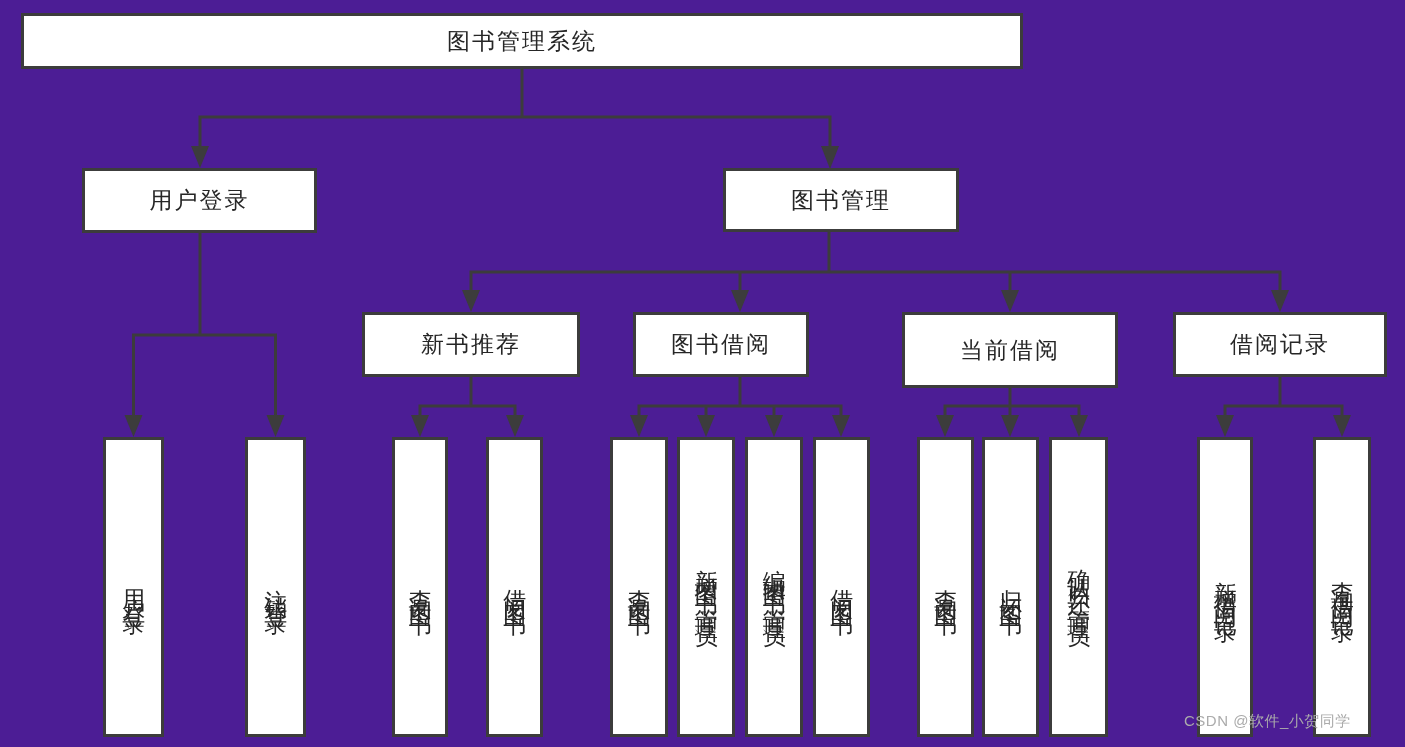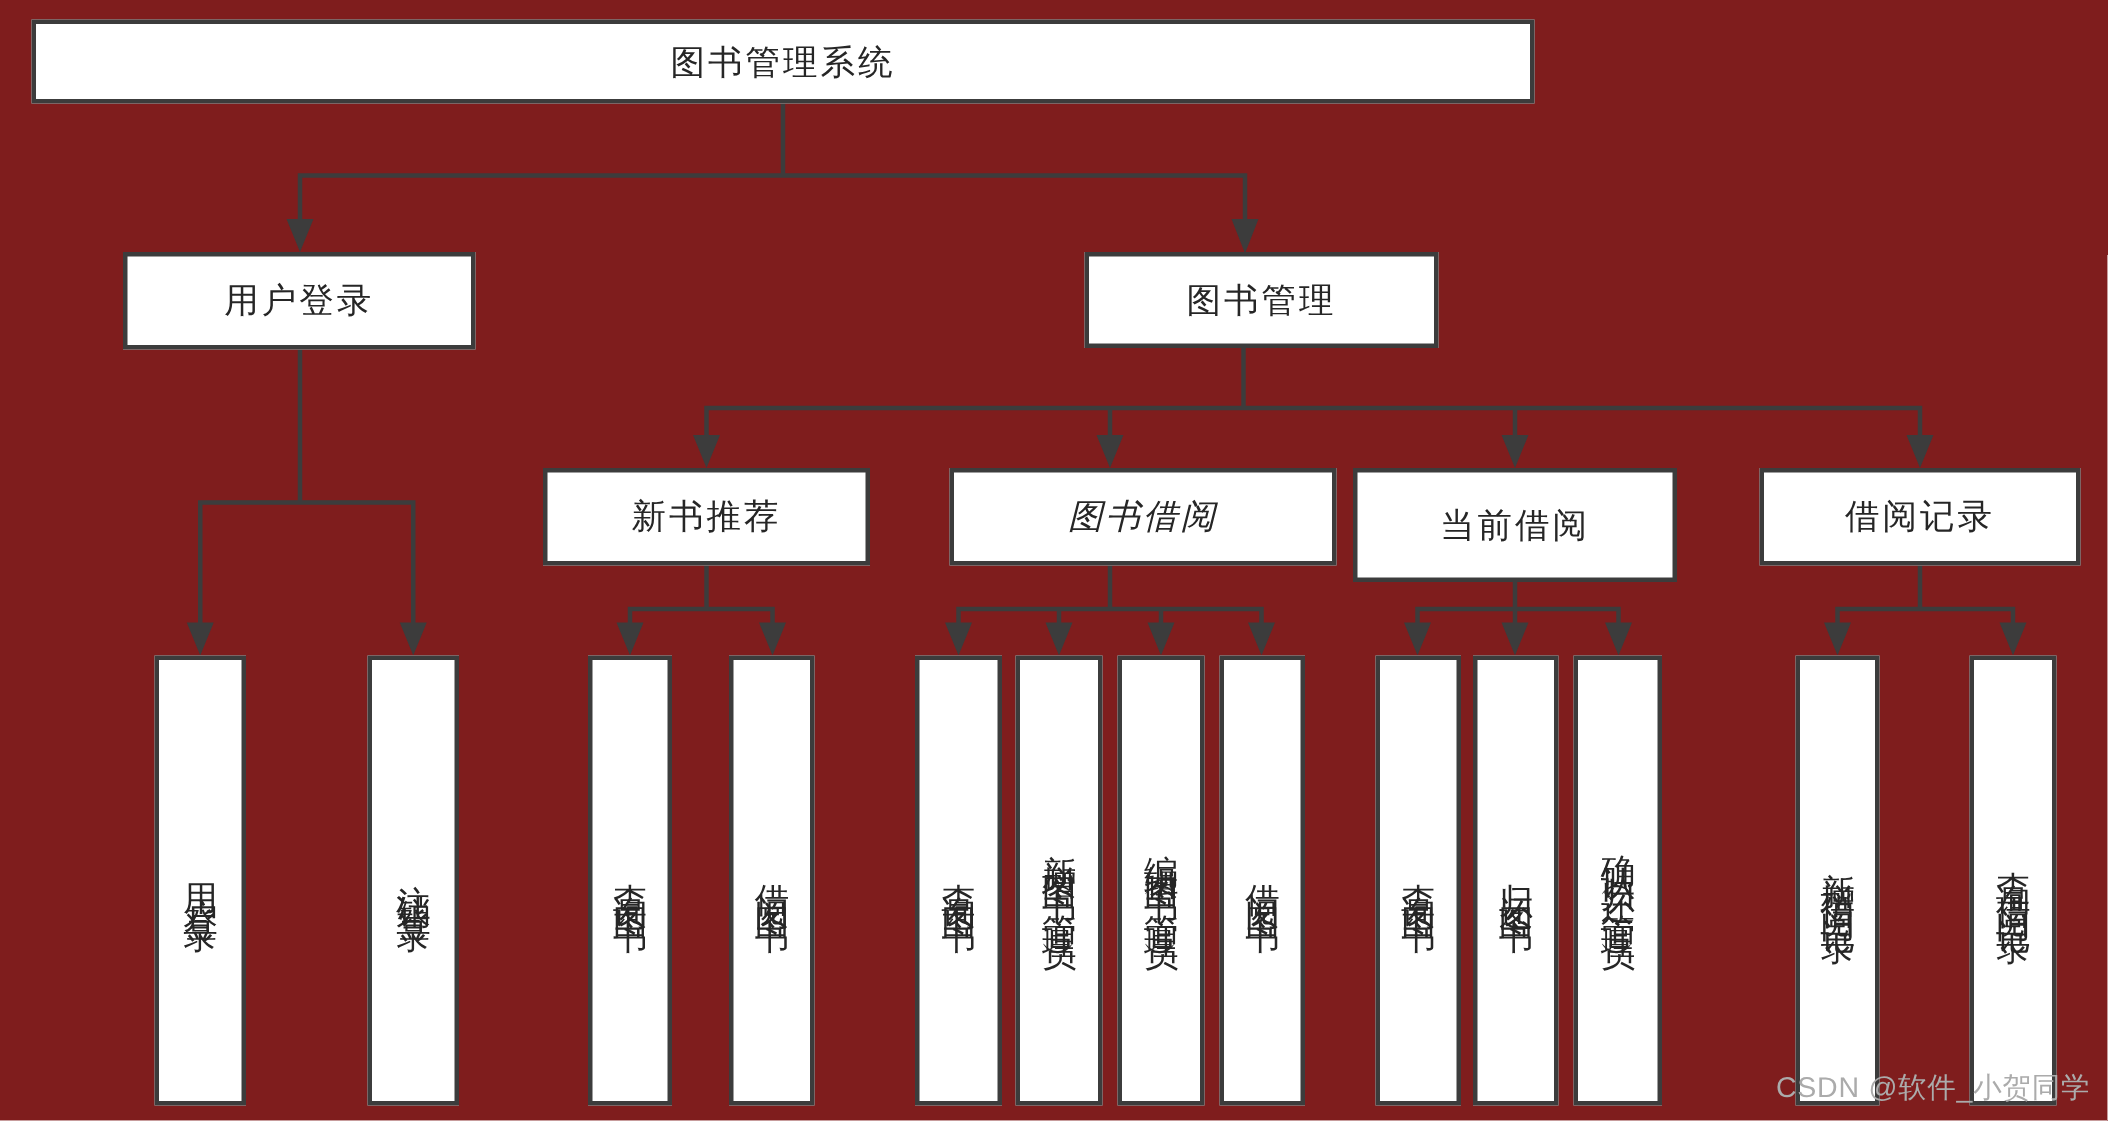--- a/index.html
+++ b/index.html
@@ -1,19 +1,19 @@
 <!DOCTYPE html>
 <html><head>
 <meta charset="utf-8">
 <style>
   html,body{margin:0;padding:0;background:#ffffff;}
   .canvas{
     position:relative;
     width:1405px;height:747px;
-    background:#7f1d1d;
+    background:#4c1d95;
     font-family:"Liberation Sans","DejaVu Sans",sans-serif;
     overflow:hidden;
   }
   .wires{position:absolute;left:0;top:0;z-index:1;}
   .hbox{
     position:absolute;
     box-sizing:border-box;
     border:3px solid #3c3c3c;
     background:#ffffff;
     display:flex;align-items:center;justify-content:center;
@@ -33,21 +33,21 @@
     text-orientation:mixed;
     font-size:23px;
     letter-spacing:8px;
     color:#262626;
     line-height:1.1;
     white-space:nowrap;
   }
   .watermark{
     position:absolute;
     left:1184px;top:712px;
-    font-size:19px;
+    font-size:15px;
     color:#ababab;
     letter-spacing:0.5px;
     z-index:3;
     white-space:nowrap;
   }
 </style>
 </head>
 <body>
 
 <div class="canvas">
@@ -103,21 +103,21 @@
       <polygon points="1333,415 1351,415 1342,437"></polygon>
     </g>
   </svg>
 
   <div class="hbox" style="left:21px;top:13px;width:1002px;height:56px;">图书管理系统</div>
 
   <div class="hbox" style="left:82px;top:168px;width:235px;height:65px;">用户登录</div>
   <div class="hbox" style="left:711px;top:168px;width:236px;height:64px;margin-left:12px;">图书管理</div>
 
   <div class="hbox" style="left:362px;top:312px;width:218px;height:65px;">新书推荐</div>
-  <div class="hbox" style="left:633px;top:312px;width:258px;height:65px;font-style:italic;">图书借阅</div>
+  <div class="hbox" style="left:633px;top:312px;width:176px;height:65px;">图书借阅</div>
   <div class="hbox" style="left:902px;top:312px;width:216px;height:76px;">当前借阅</div>
   <div class="hbox" style="left:1173px;top:312px;width:214px;height:65px;">借阅记录</div>
 
   <div class="vbox" style="left:103px;top:437px;width:61px;height:300px;">
     <span>用户登录</span>
   </div>
   <div class="vbox" style="left:245px;top:437px;width:61px;height:300px;">
     <span>注销登录</span>
   </div>
 

